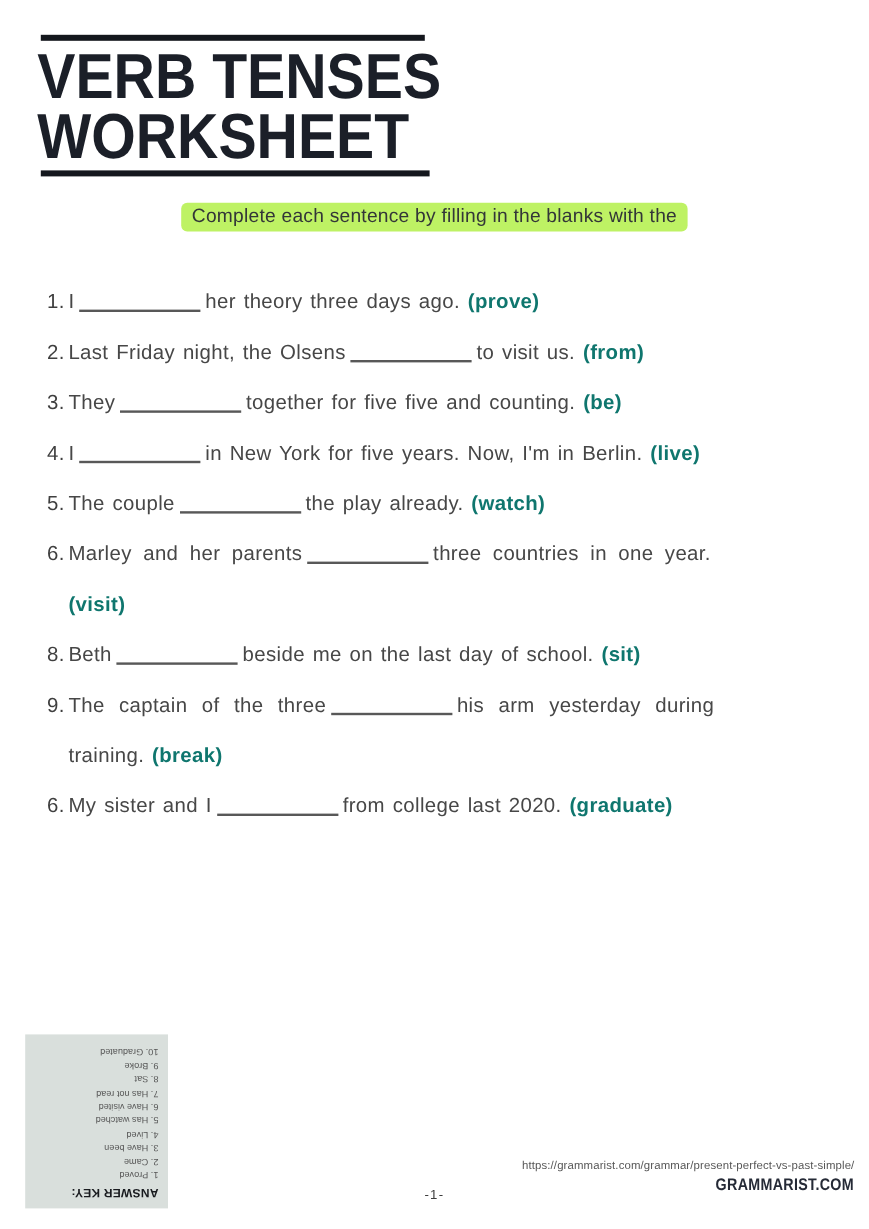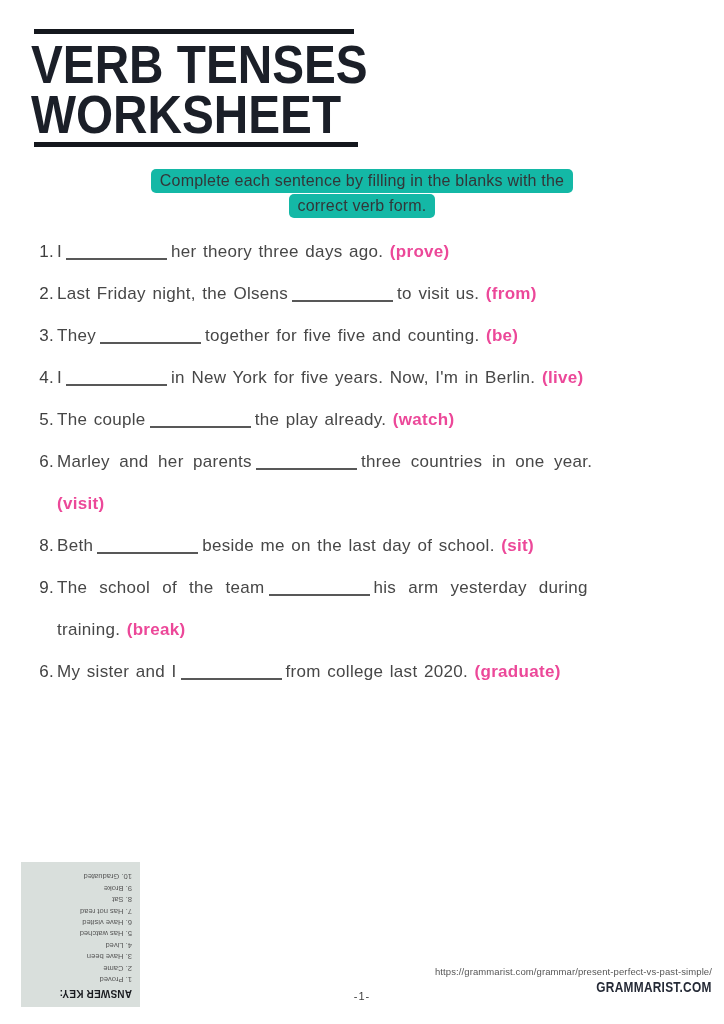--- a/index.html
+++ b/index.html
@@ -19,21 +19,21 @@
     position:absolute; left:31px; top:40px;
     font-size:53px; font-weight:bold; line-height:50px;
     color:#1b1f28; white-space:nowrap;
     transform:scaleX(0.9); transform-origin:left top;
   }
 
   .instruction { position:absolute; left:0; top:169px; width:724px; }
   .instr-row { text-align:center; margin-bottom:1px; }
   .hl {
     display:inline-block;
-    background:#14b8a6;
+    background:#bef264;
     border-radius:5px;
     padding:2px 9px 3px;
     font-size:16px; color:#333638; letter-spacing:0.2px;
     line-height:19px;
   }
 
   .questions {
     position:absolute; left:27px; top:231px; width:668px;
     font-size:17px; letter-spacing:0.3px; word-spacing:1.5px;
     color:#474747;
@@ -43,21 +43,21 @@
   .num {
     display:inline-block; width:30px; margin-left:-30px;
     padding-right:3px; box-sizing:border-box;
     text-align:right; color:#3f3f3f;
   }
   .blank {
     display:inline-block; width:101px; height:0;
     border-bottom:2px solid #585858;
     vertical-align:-3px; margin:0 4px;
   }
-  .hint { font-weight:bold; color:#ec4899; }
+  .hint { font-weight:bold; color:#0f766e; }
   .stretch-6 .line1 { word-spacing:4.5px; }
   .stretch-9 .line1 { word-spacing:7px; }
 
   .answer-key {
     position:absolute; left:21px; top:862px; width:119px; height:145px;
     background:#d9dfdc;
     transform:rotate(180deg);
     box-sizing:border-box;
     padding:8px 7px 8px 8px;
   }
@@ -91,21 +91,20 @@
 
 <div class="title-block">
   <div>VERB TENSES</div>
   <div>WORKSHEET</div>
 </div>
 
 <div class="rule" id="rule-bottom"></div>
 
 <div class="instruction">
   <div class="instr-row"><span class="hl">Complete each sentence by filling in the blanks with the</span></div>
-  <div class="instr-row"><span class="hl">correct verb form.</span></div>
 </div>
 
 <div class="questions">
 
   <div class="q">
     <div class="line line1"><span class="num">1.</span><span>I</span><span class="blank"></span><span>her theory three days ago.</span> <span class="hint">(prove)</span></div>
   </div>
 
   <div class="q">
     <div class="line line1"><span class="num">2.</span><span>Last Friday night, the Olsens</span><span class="blank"></span><span>to visit us.</span> <span class="hint">(from)</span></div>
@@ -127,21 +126,21 @@
     <div class="line line1"><span class="num">6.</span><span>Marley and her parents</span><span class="blank"></span><span>three countries in one year.</span></div>
     <div class="line line2"><span class="hint">(visit)</span></div>
   </div>
 
 
   <div class="q">
     <div class="line line1"><span class="num">8.</span><span>Beth</span><span class="blank"></span><span>beside me on the last day of school.</span> <span class="hint">(sit)</span></div>
   </div>
 
   <div class="q stretch-9">
-    <div class="line line1"><span class="num">9.</span><span>The school of the team</span><span class="blank"></span><span>his arm yesterday during</span></div>
+    <div class="line line1"><span class="num">9.</span><span>The captain of the three</span><span class="blank"></span><span>his arm yesterday during</span></div>
     <div class="line line2"><span>training.</span> <span class="hint">(break)</span></div>
   </div>
 
   <div class="q">
     <div class="line line1"><span class="num">6.</span><span>My sister and I</span><span class="blank"></span><span>from college last 2020.</span> <span class="hint">(graduate)</span></div>
   </div>
 
 </div>
 
 <div class="answer-key">

